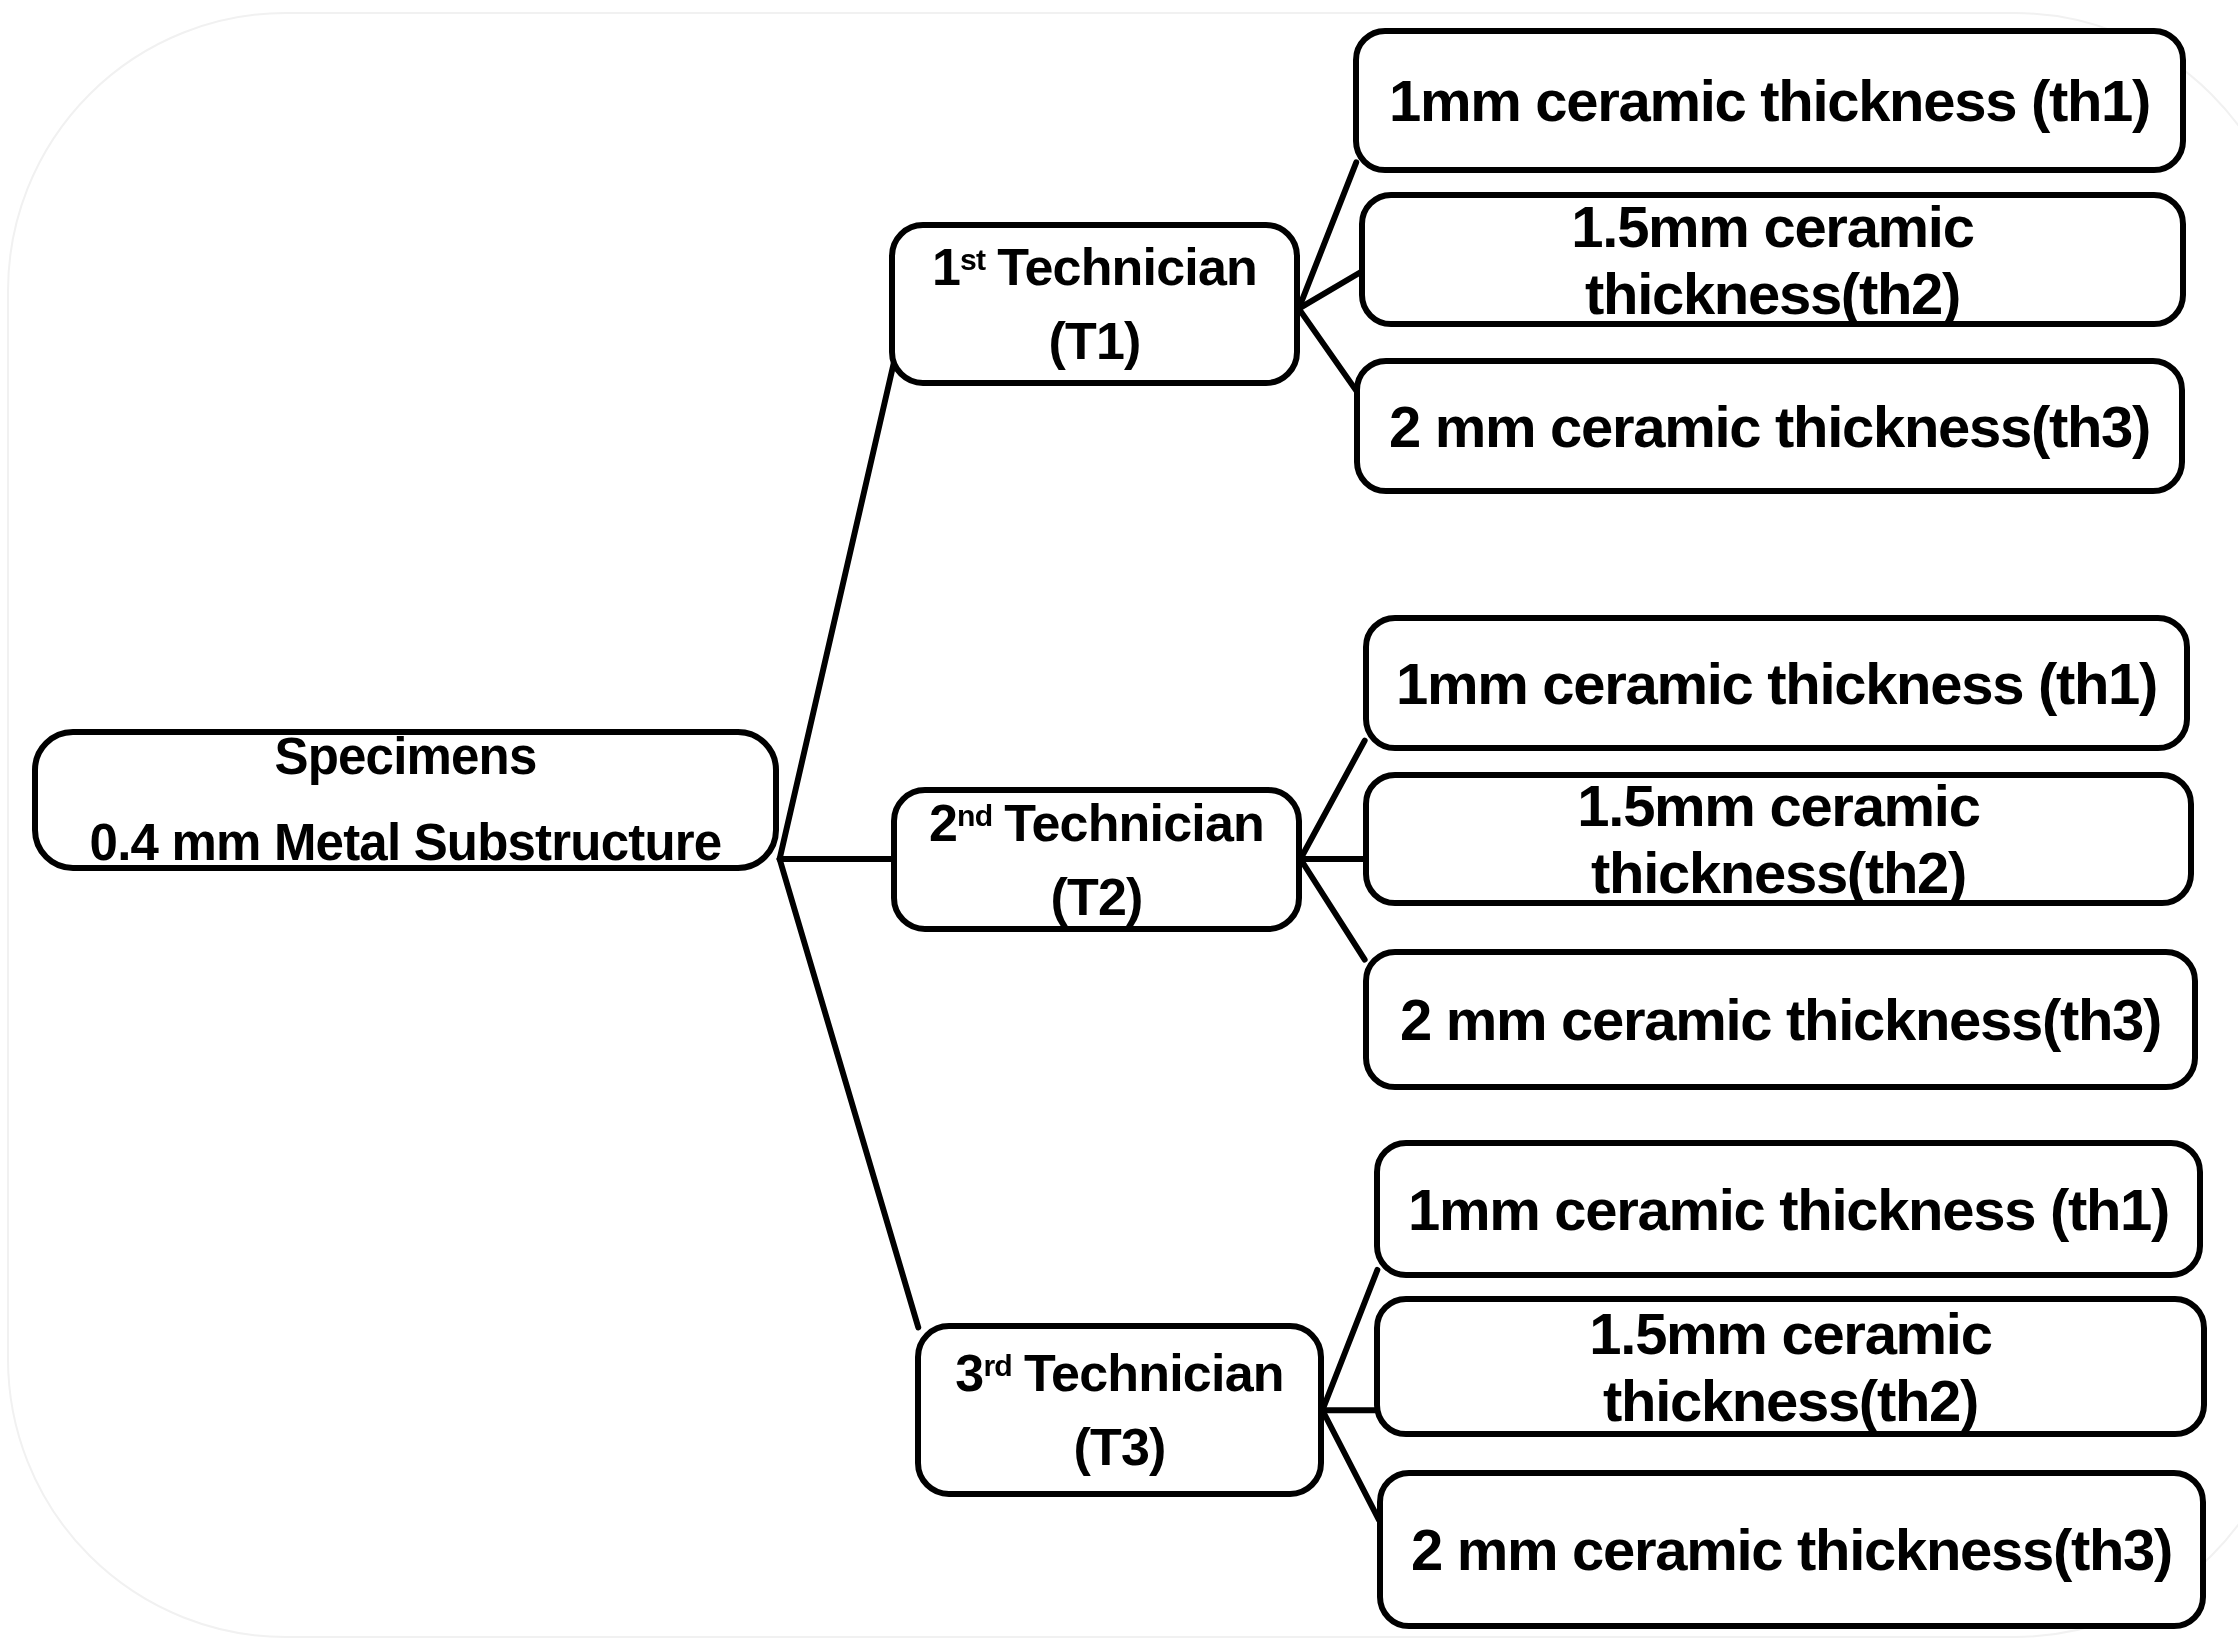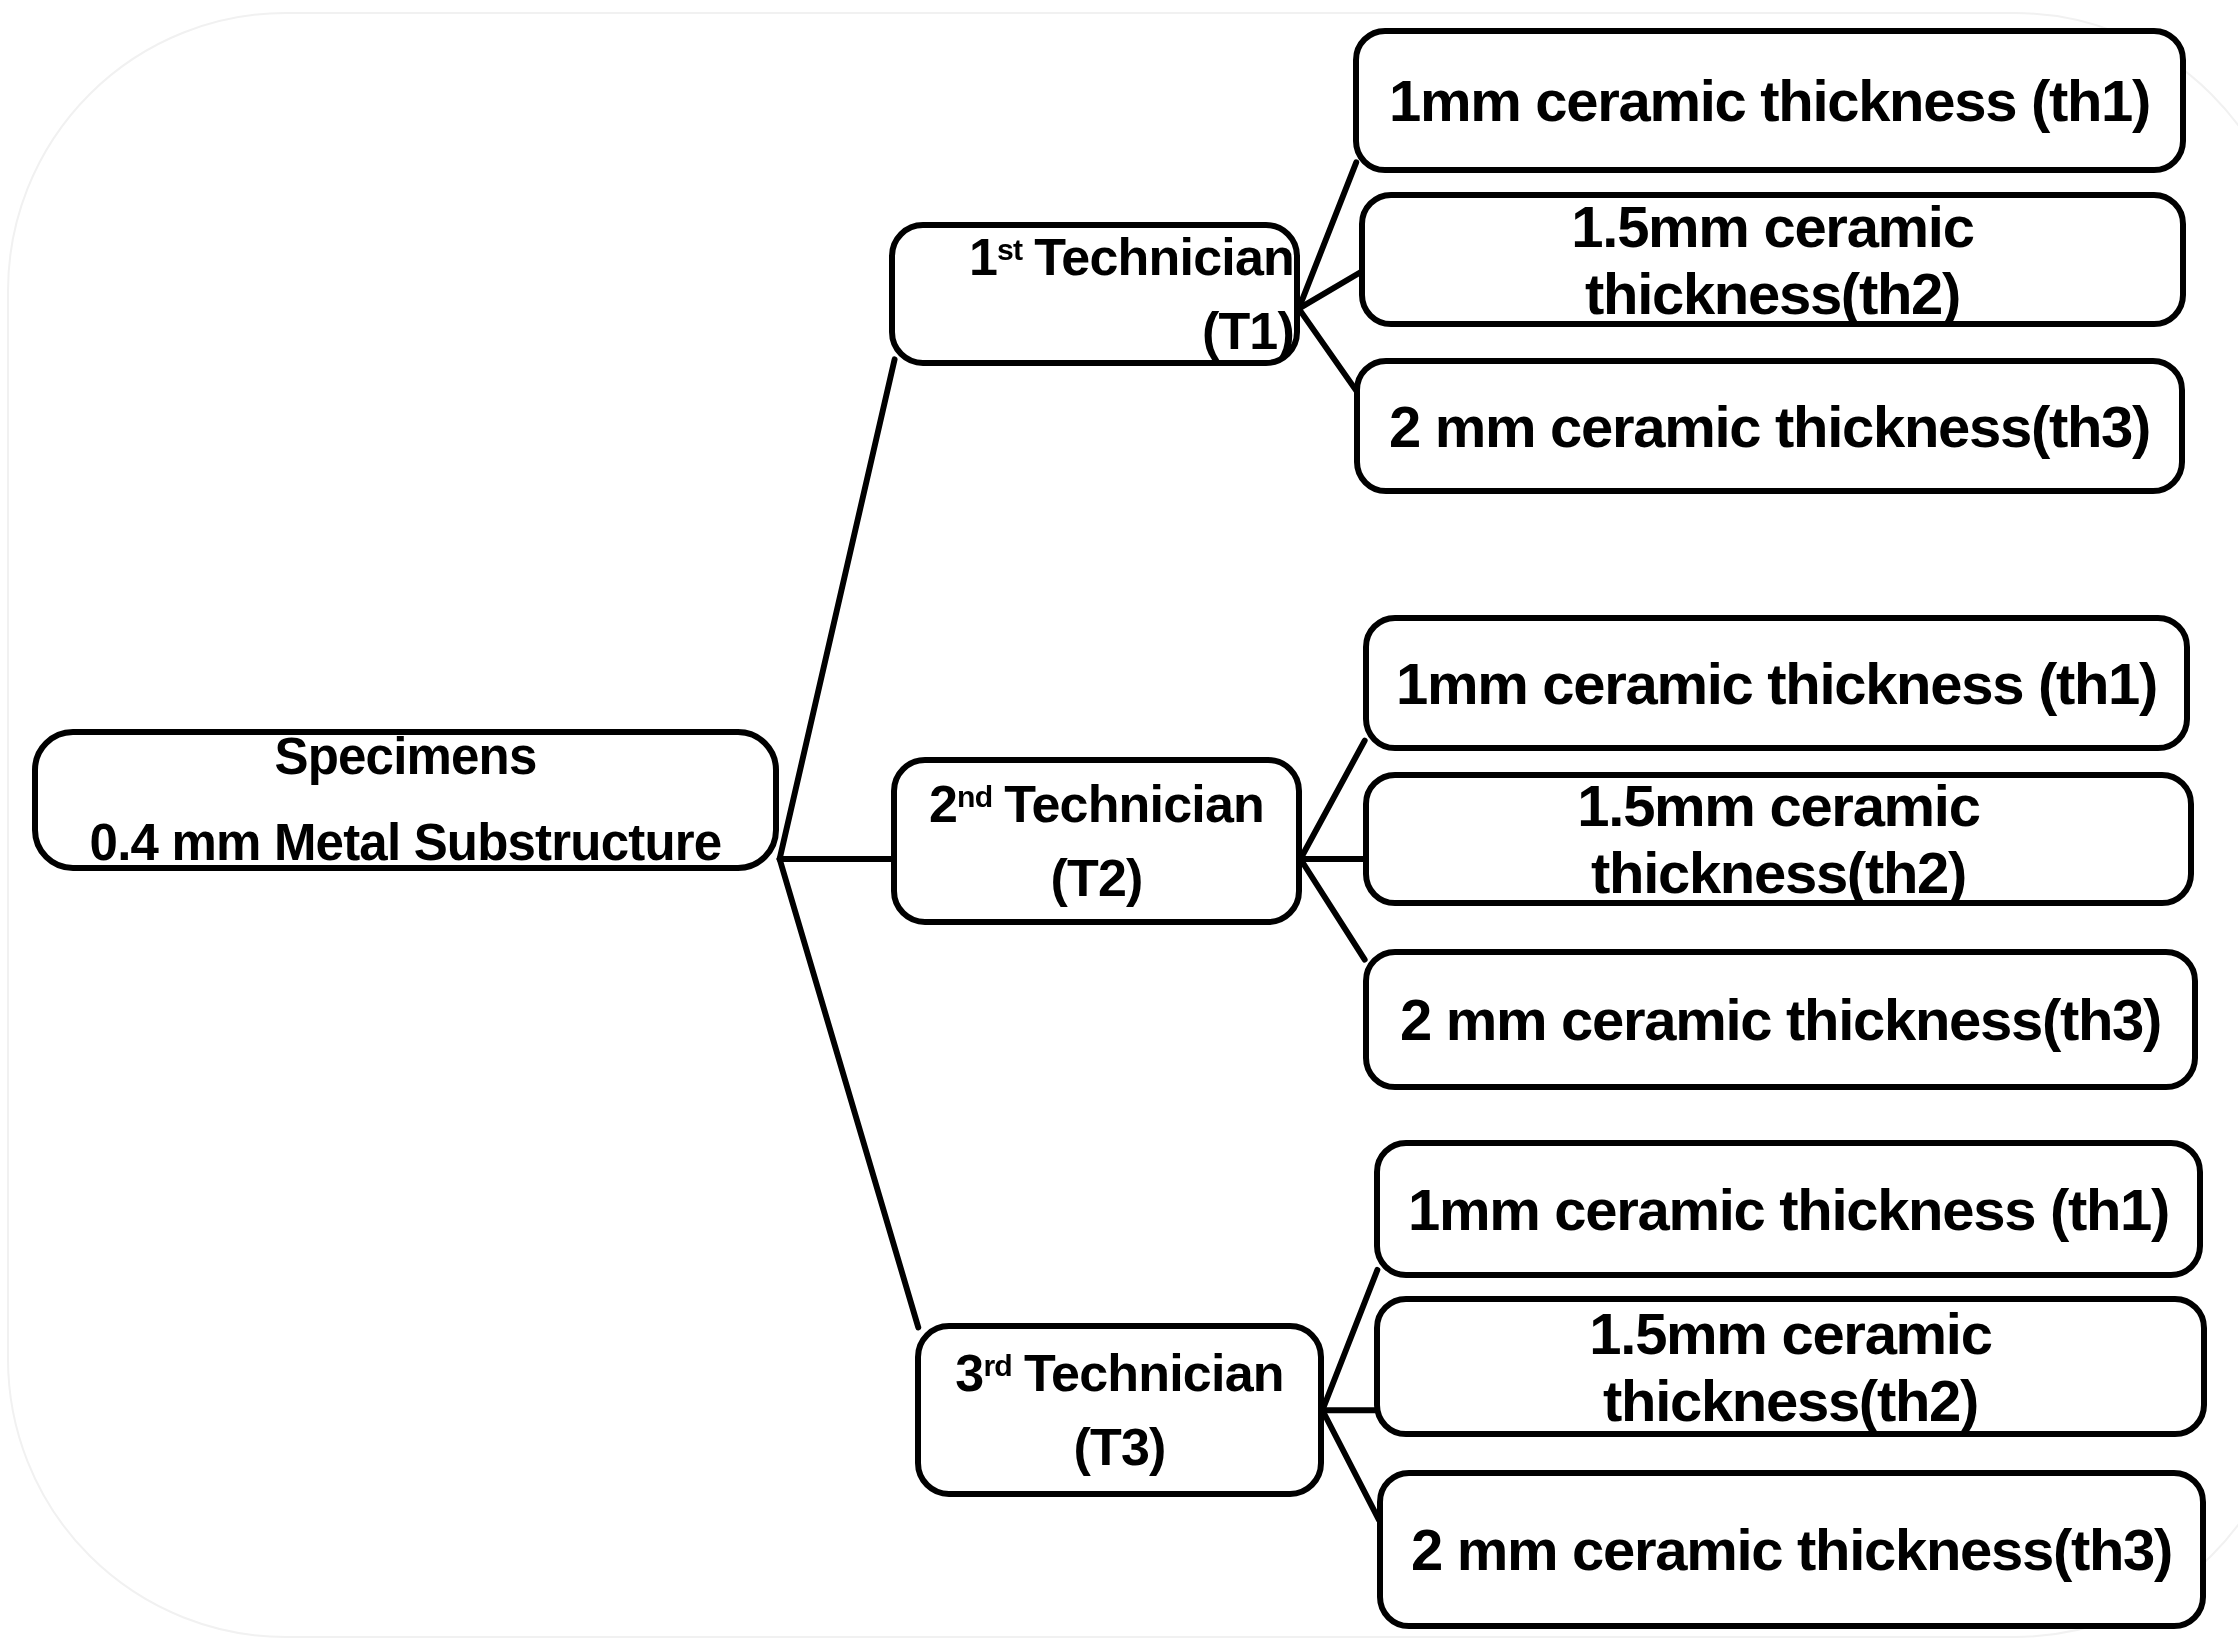--- a/index.html
+++ b/index.html
@@ -98,28 +98,28 @@
     <line x1="1564" y1="1668" x2="1629" y2="1502"></line>
     <line x1="1564" y1="1668" x2="1629" y2="1668"></line>
     <line x1="1564" y1="1668" x2="1631" y2="1798"></line>
   </svg>
 
   <div class="box root-box" style="left:32px; top:729px; width:747px; height:142px;">
     <div>Specimens</div>
     <div>0.4 mm Metal Substructure</div>
   </div>
 
-  <div class="box tech-box" style="left:889px; top:222px; width:411px; height:144px;align-items:flex-end;">
+  <div class="box tech-box" style="left:889px; top:222px; width:411px; height:164px;">
     <div>
       <span>1</span><sup>st</sup><span class="role">Technician</span>
     </div>
     <div>(T1)</div>
   </div>
 
-  <div class="box tech-box" style="left:891px; top:757px; width:411px; height:168px;">
+  <div class="box tech-box" style="left:891px; top:787px; width:411px; height:145px;">
     <div>
       <span>2</span><sup>nd</sup><span class="role">Technician</span>
     </div>
     <div>(T2)</div>
   </div>
 
   <div class="box tech-box" style="left:915px; top:1323px; width:409px; height:174px;">
     <div>
       <span>3</span><sup>rd</sup><span class="role">Technician</span>
     </div>

